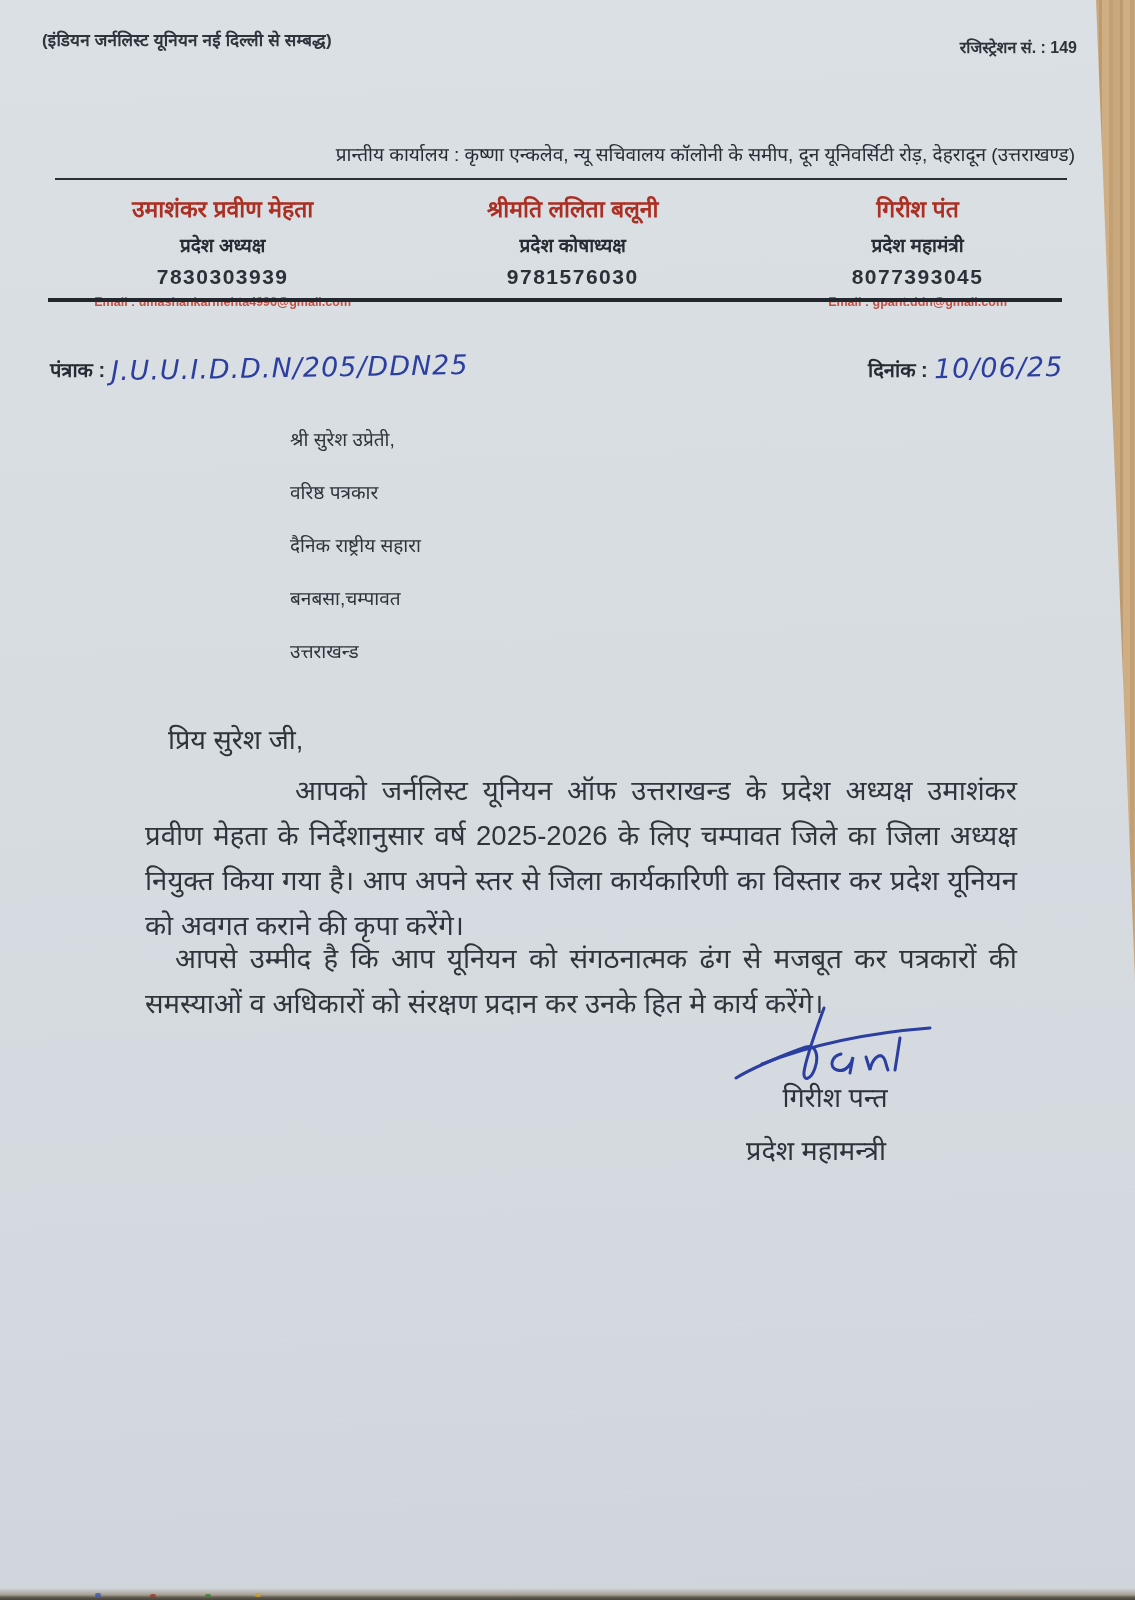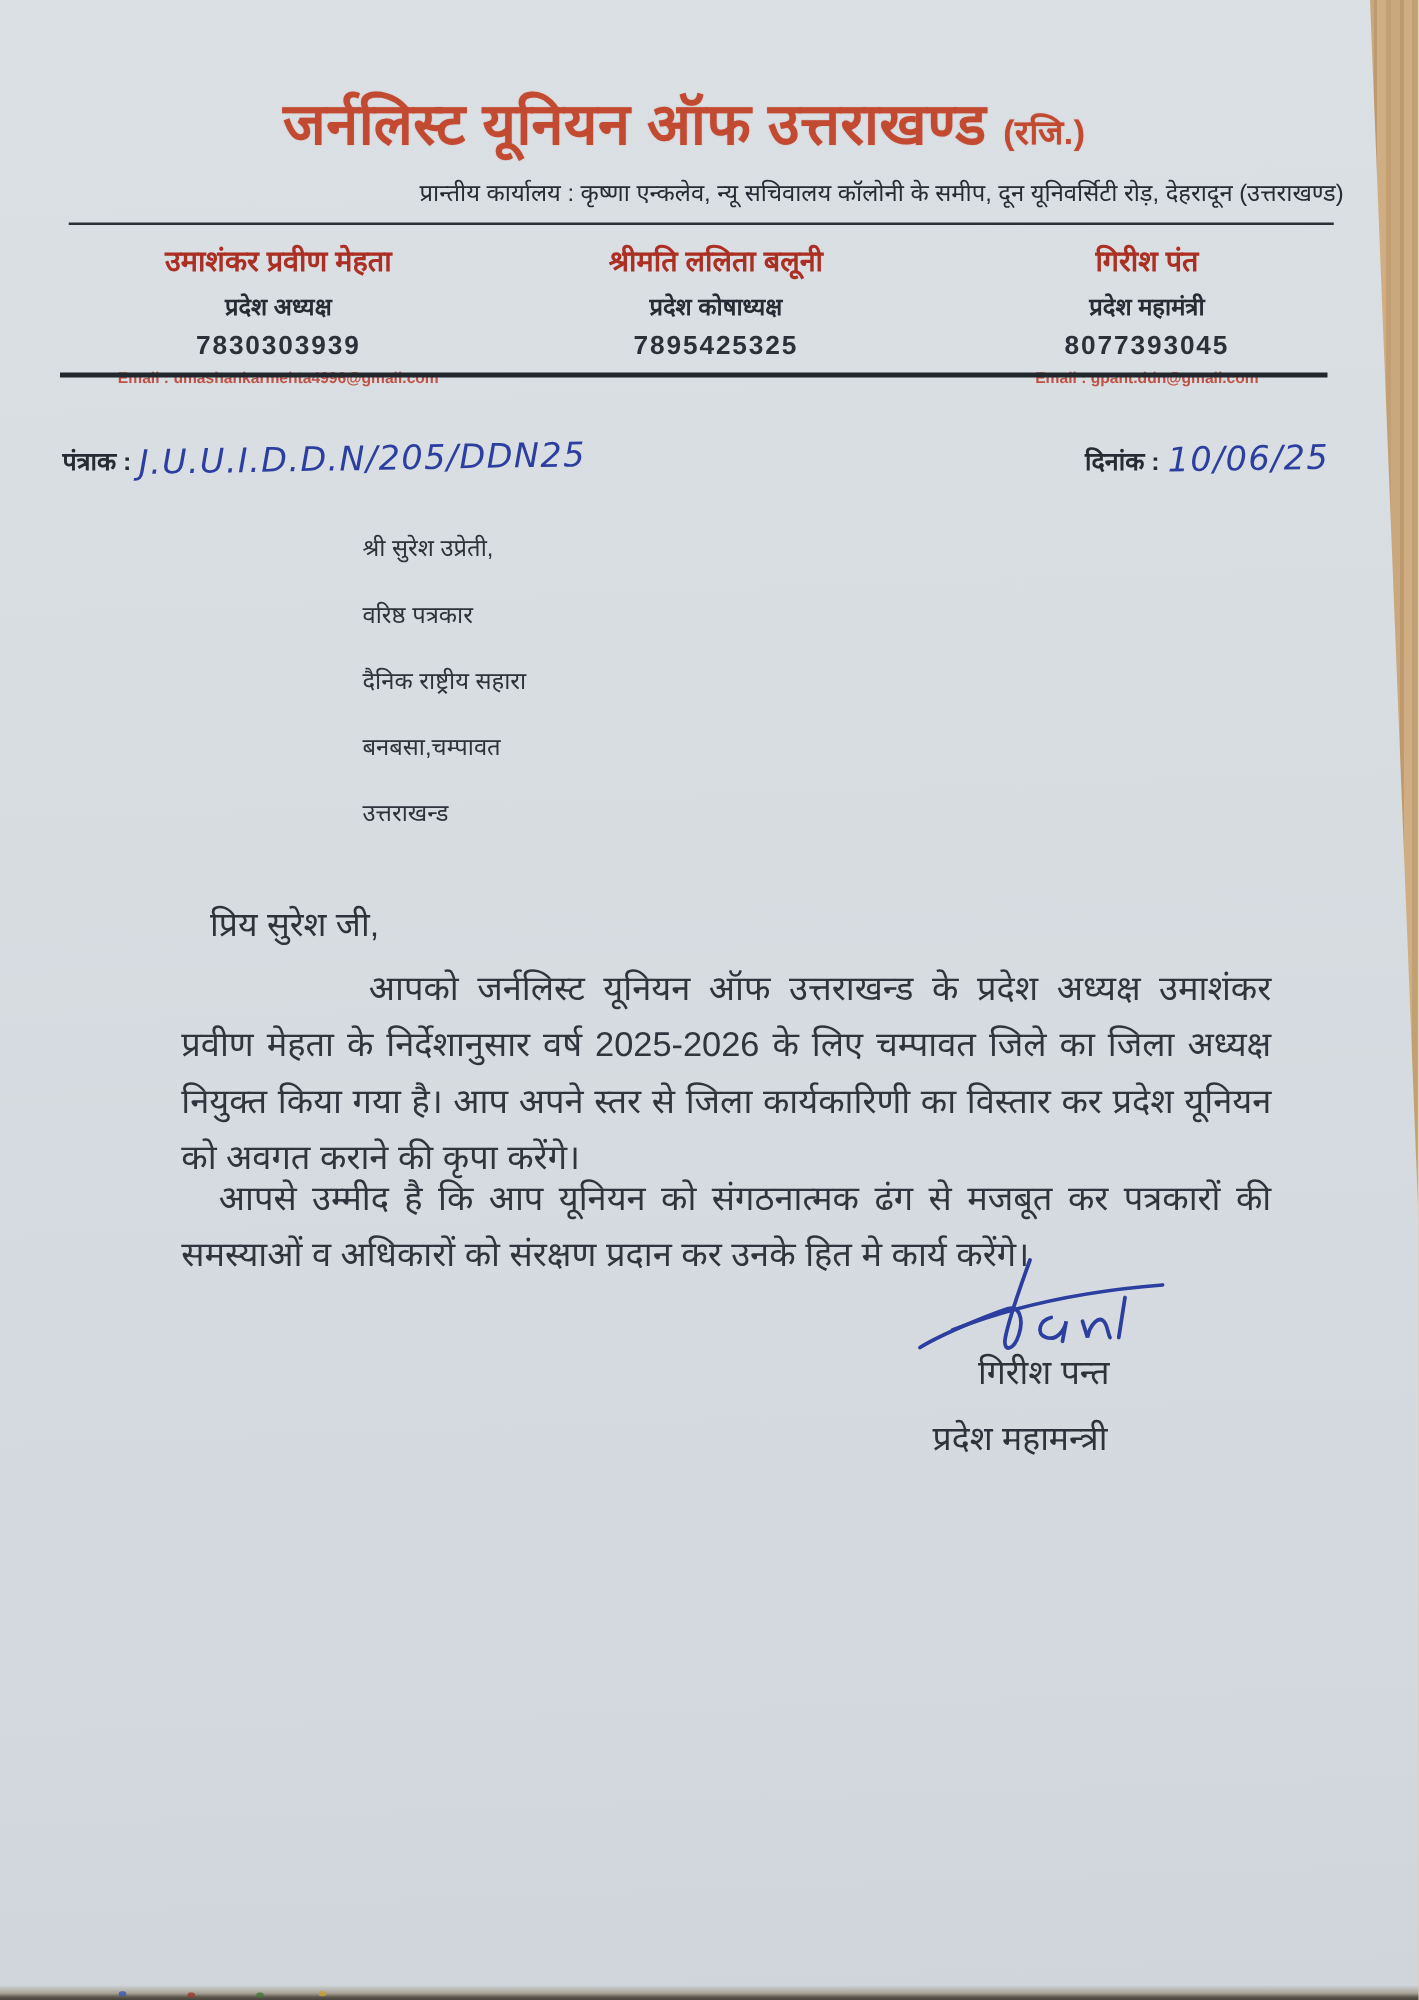--- a/index.html
+++ b/index.html
@@ -95,41 +95,41 @@
               font-size:27px; color:#2d333a; }
   .sig-title{ position:absolute; top:1131px; left:706px; width:220px; text-align:center;
               font-size:27px; color:#2d333a; }
 </style>
 </head>
 <body>
 
 <div class="scene">
   <div class="paper">
 
+    <div class="top-row">
+      <div class="affiliation">(इंडियन जर्नलिस्ट यूनियन नई दिल्ली से सम्बद्ध)</div>
+      <div class="registration">रजिस्ट्रेशन सं. : 149</div>
+    </div>
 
-    <div class="org-title">
-      <span>जर्नलिस्ट यूनियन ऑफ उत्तराखण्ड</span>
-      <span class="suffix">(रजि.)</span>
-    </div>
 
     <div class="office-address">प्रान्तीय कार्यालय : कृष्णा एन्कलेव, न्यू सचिवालय कॉलोनी के समीप, दून यूनिवर्सिटी रोड़, देहरादून (उत्तराखण्ड)</div>
 
     <div class="rule-thin"></div>
 
     <div class="officers">
       <div class="officer c1">
         <div class="name">उमाशंकर प्रवीण मेहता</div>
         <div class="role">प्रदेश अध्यक्ष</div>
         <div class="phone">7830303939</div>
         <div class="email">Email : umashankarmehta4996@gmail.com</div>
       </div>
       <div class="officer c2">
         <div class="name">श्रीमति ललिता बलूनी</div>
         <div class="role">प्रदेश कोषाध्यक्ष</div>
-        <div class="phone">7895425325</div>
+        <div class="phone">9781576030</div>
         <div class="email"></div>
       </div>
       <div class="officer c3">
         <div class="name">गिरीश पंत</div>
         <div class="role">प्रदेश महामंत्री</div>
         <div class="phone">8077393045</div>
         <div class="email">Email : gpant.ddn@gmail.com</div>
       </div>
     </div>
 

